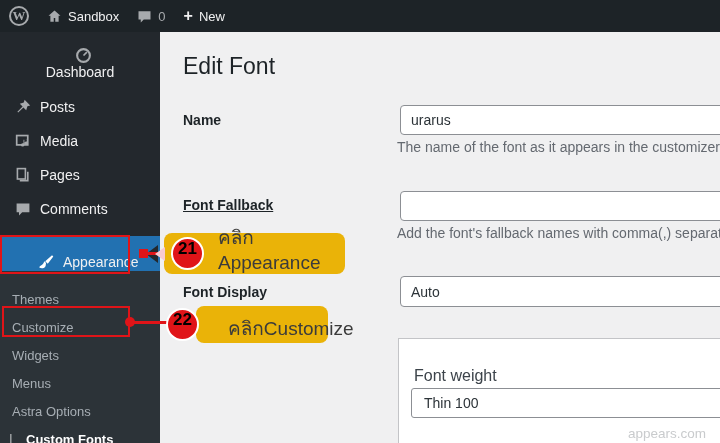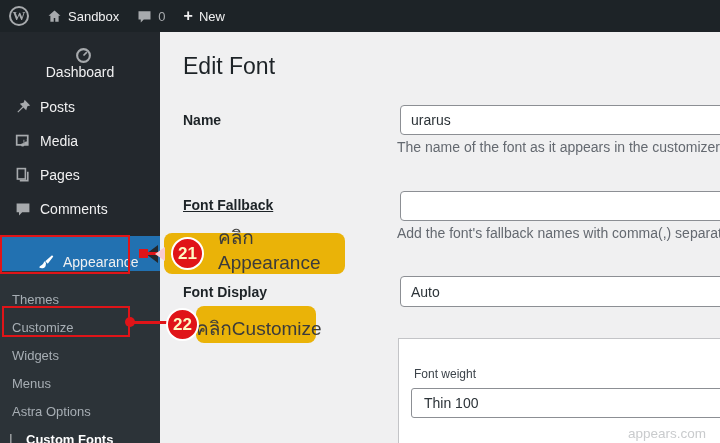--- a/index.html
+++ b/index.html
@@ -38,35 +38,35 @@
   .field-label { position:absolute; left:23px; font-size:14px; font-weight:bold; color:#1d2327; }
   .text-input { position:absolute; left:240px; width:350px; height:30px; background:#fff;
                 border:1px solid #8c8f94; border-radius:4px; padding:0 10px; font-size:14px;
                 color:#2c3338; font-family:"Liberation Sans", sans-serif; }
   .help-text { position:absolute; left:237px; font-size:14px; color:#646970; white-space:nowrap; }
   .select-box { position:absolute; left:240px; width:350px; height:31px; background:#fff;
                 border:1px solid #8c8f94; border-radius:4px; font-size:14px; color:#2c3338;
                 display:flex; align-items:center; padding:0 10px; cursor:pointer; }
   .fw-card { position:absolute; left:238px; top:306px; width:380px; height:137px; background:#fff;
              border:1px solid #c3c4c7; }
-  .fw-label { position:absolute; left:15px; top:28px; font-size:12px; color:#3c434a; }
+  .fw-label { position:absolute; left:15px; top:28px; font-size:16px; color:#3c434a; }
   .fw-select { position:absolute; left:12px; top:49px; width:352px; height:30px; background:#fff;
                border:1px solid #8c8f94; border-radius:3px; font-size:14px; color:#2c3338;
                display:flex; align-items:center; padding:0 12px; cursor:pointer; }
   .watermark { position:absolute; left:468px; top:394px; font-size:13.5px; color:#c9cbcd; }
 
   
   .anno { position:absolute; z-index:50; }
   .red-outline { border:2.5px solid #e01418; background:transparent; pointer-events:none; }
   .conn-line { background:#e01418; }
   .conn-dot-sq { width:9px; height:9px; background:#e01418; }
   .conn-dot-rd { width:10px; height:10px; background:#e01418; border-radius:50%; }
   .num-circle { width:33px; height:33px; background:#e01418; border:2.5px solid #fff; border-radius:50%;
-                display:flex; align-items:center; justify-content:center;
-                color:#fef9c3; font-weight:bold; font-size:17px; z-index:55; }
+                display:flex; justify-content:center;
+                color:#000000; font-weight:bold; font-size:17px; z-index:55; }
   .callout { background:#eab308; border-radius:8px; color:#3b3b3b; font-size:19px;
              display:flex; align-items:flex-end; z-index:52; }
   .callout .tail { position:absolute; left:-9px; top:50%; margin-top:-7px; width:0; height:0;
                    border-top:7px solid transparent; border-bottom:7px solid transparent;
                    border-right:10px solid #f8cad1; }
 
   svg { display:block; }
 </style>
 </head>
 <body>
@@ -214,18 +214,18 @@
   <span class="tail"></span>
   <span>คลิก Appearance</span>
 </div>
 <div class="anno num-circle" style="left:171px; top:237px;">
   <span>21</span>
 </div>
 
 <div class="anno red-outline" style="left:2px; top:306px; width:128px; height:31px;"></div>
 <div class="anno conn-dot-rd" style="left:125px; top:317px;"></div>
 <div class="anno conn-line" style="left:130px; top:321px; width:40px; height:3px;"></div>
-<div class="anno callout" style="left:196px; top:306px; width:120px; height:37px; ">
+<div class="anno callout" style="left:196px; top:306px; width:132px; height:37px; padding-left:32px;">
   <span>คลิกCustomize</span>
 </div>
 <div class="anno num-circle" style="left:166px; top:308px;">
   <span>22</span>
 </div>
 
 </body></html>

